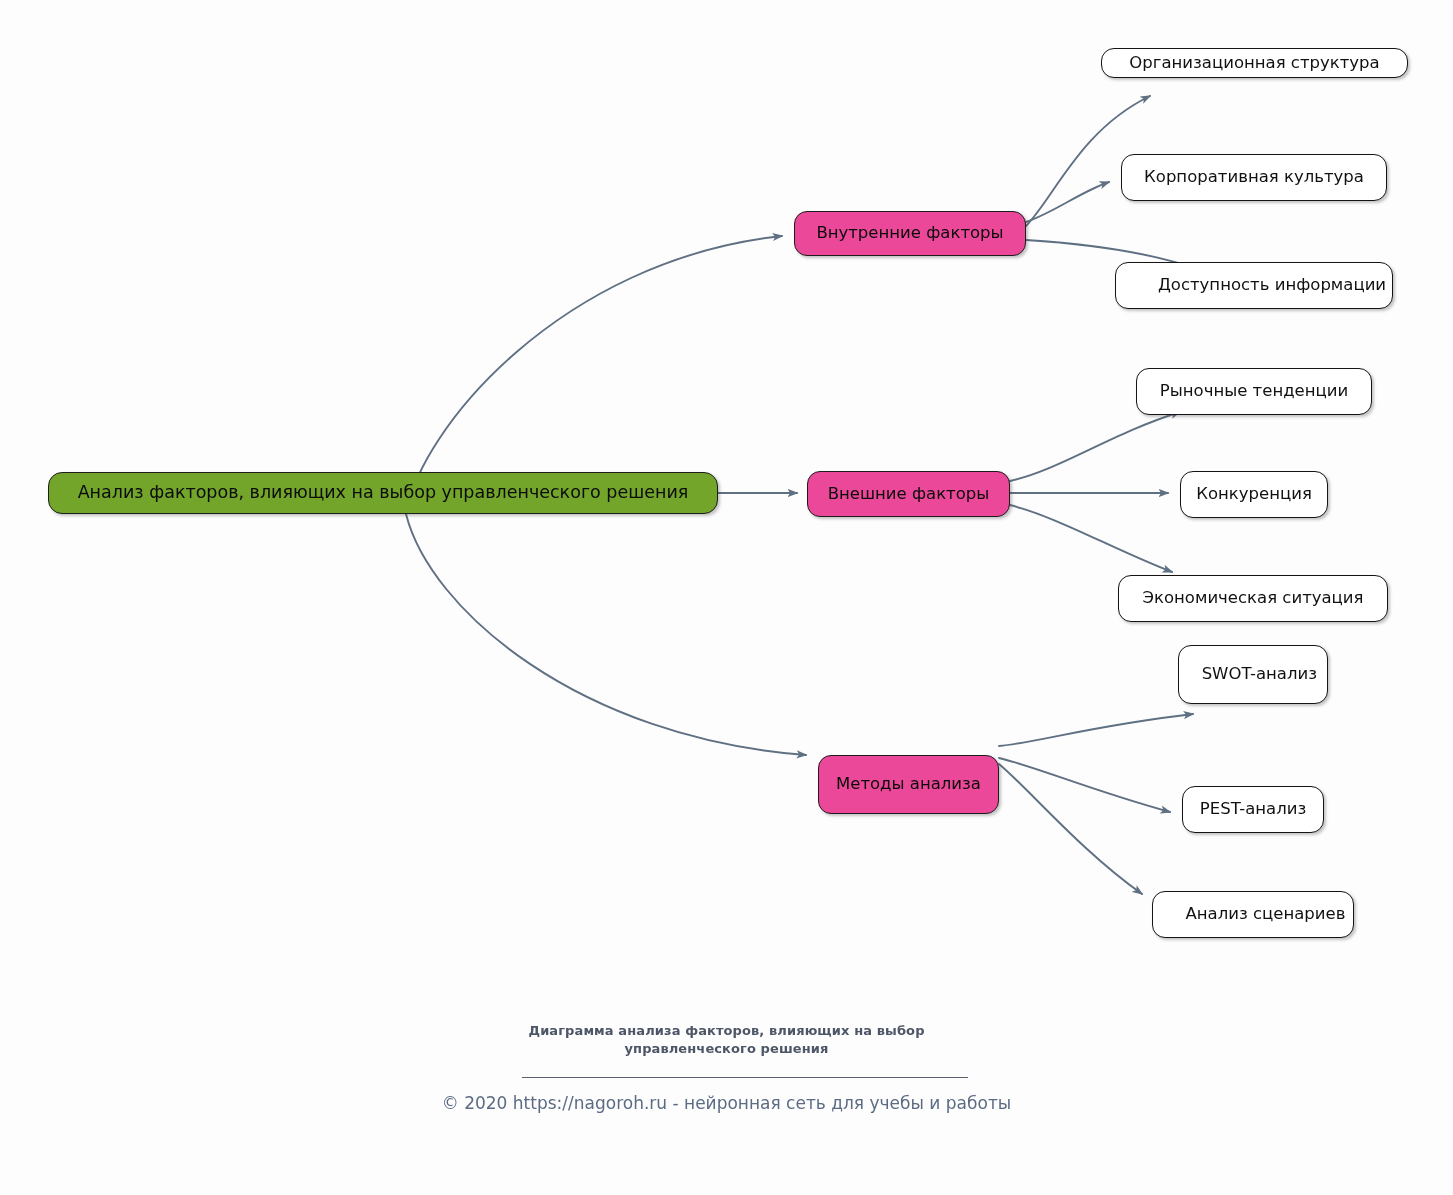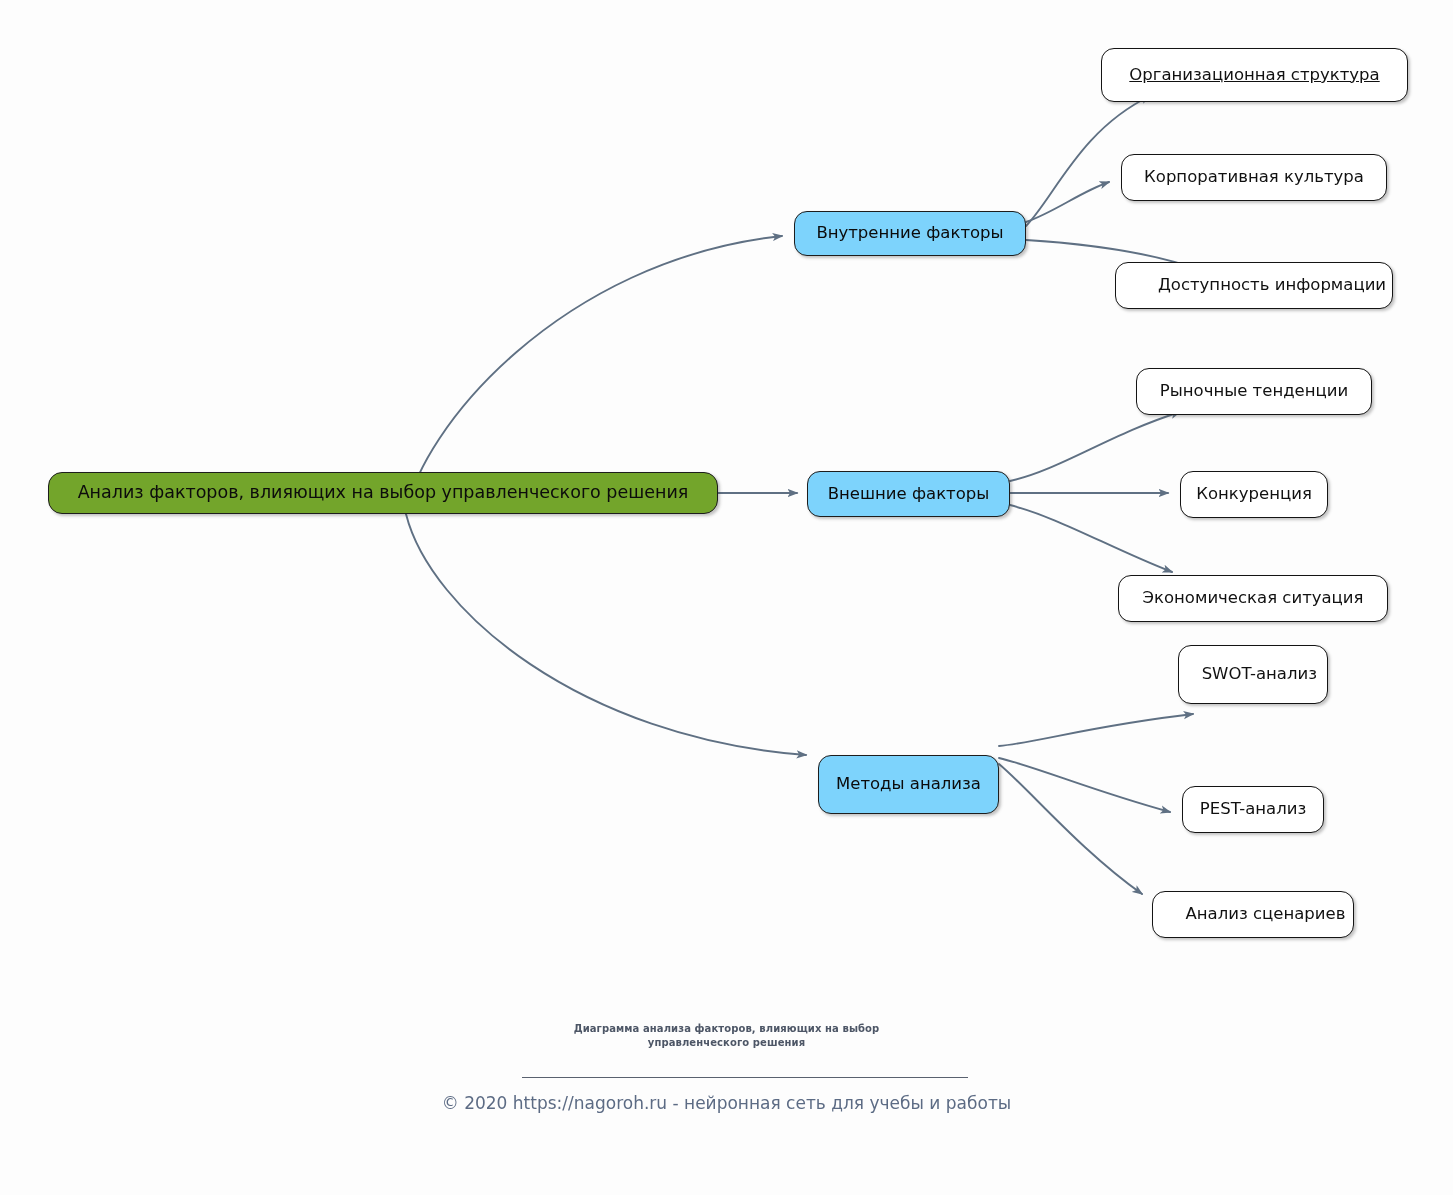--- a/index.html
+++ b/index.html
@@ -34,21 +34,21 @@
   }
   .node-root {
     background: #73a52b;
     border: 1.6px solid #1d1d1d;
     border-radius: 14px;
     color: #0c0c0c;
     font-size: 17.5px;
     box-shadow: 2px 2px 3px rgba(60,60,60,0.30);
   }
   .node-branch {
-    background: #7dd3fc;
+    background: #ec4899;
     border: 1.6px solid #1d1d1d;
     border-radius: 13px;
     color: #0b0b0b;
     font-size: 16.5px;
     box-shadow: 2px 2px 3px rgba(60,60,60,0.30);
   }
   .node-leaf {
     background: #ffffff;
     border: 1.7px solid #141414;
     border-radius: 13px;
@@ -59,21 +59,21 @@
   .node-label {
     display: block;
     padding: 0 10px;
   }
   #footer-title {
     position: absolute;
     left: 0;
     top: 1022px;
     width: 1453px;
     text-align: center;
-    font-size: 10px;
+    font-size: 13px;
     font-weight: bold;
     color: #4d5666;
     line-height: 1.35;
     letter-spacing: 0.1px;
   }
   #footer-rule {
     position: absolute;
     left: 522px;
     top: 1077px;
     width: 446px;
@@ -117,21 +117,21 @@
       </g>
   </svg>
 
   <div class="node node-root" id="node-root" style="left: 48px; top: 472px; width: 670px; height: 42px;">
     <span class="node-label">Анализ факторов, влияющих на выбор управленческого решения</span>
   </div>
 
   <div class="node node-branch" id="node-internal" style="left: 794px; top: 211px; width: 232px; height: 45px;">
     <span class="node-label">Внутренние факторы</span>
   </div>
-  <div class="node node-leaf" id="node-org-structure" style="left: 1101px; top: 48px; width: 307px; height: 54px; text-decoration: underline;">
+  <div class="node node-leaf" id="node-org-structure" style="left: 1101px; top: 48px; width: 307px; height: 30px;">
     <span class="node-label">Организационная структура</span>
   </div>
   <div class="node node-leaf" id="node-corp-culture" style="left: 1121px; top: 154px; width: 266px; height: 47px;">
     <span class="node-label">Корпоративная культура</span>
   </div>
   <div class="node node-leaf" id="node-info-availability" style="left: 1115px; top: 262px; width: 278px; height: 47px; padding-left: 36px;">
     <span class="node-label">Доступность информации</span>
   </div>
 
   <div class="node node-branch" id="node-external" style="left: 807px; top: 471px; width: 203px; height: 46px;">

